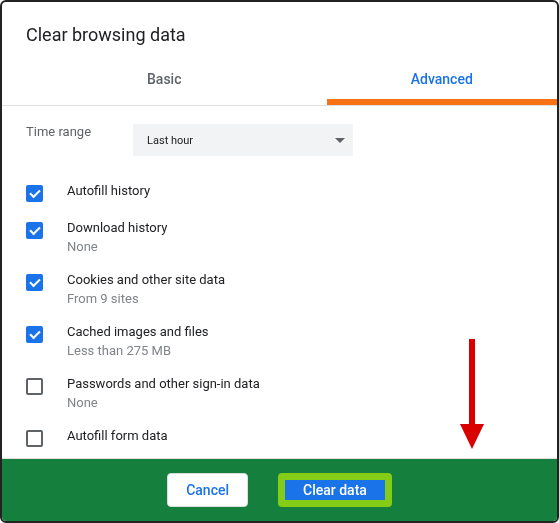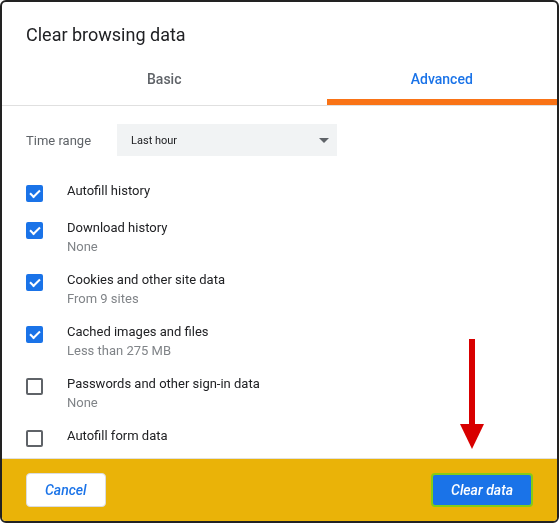--- a/index.html
+++ b/index.html
@@ -56,22 +56,22 @@
   .content::-webkit-scrollbar-thumb {
     background: #c1c1c1;
   }
   .content::-webkit-scrollbar-button:single-button {
     background: #f1f1f1;
     height: 14px;
     display: block;
   }
   .time-row {
     display: flex;
-    align-items: center;
     padding: 18px 0 18px 0;
+    gap: 16px;
   }
   .time-label {
     font-size: 13px;
     color: #5f6368;
     margin-right: 26px;
   }
   .select {
     display: flex;
     align-items: center;
     justify-content: space-between;
@@ -126,45 +126,44 @@
     margin-bottom: 4px;
   }
   .item-sub {
     font-size: 13px;
     color: #808488;
   }
   .footer {
     border-top: 1px solid #e0e0e0;
     padding: 14px 24px;
     display: flex;
-    justify-content: space-between;
+    justify-content: center;
     gap: 10px;
     position: absolute;
     bottom: 0; left: 0; right: 0;
-    background: #eab308;
-    font-style: italic;
+    background: #15803d;
   }
   .btn {
     height: 34px;
     padding: 0 18px;
     border-radius: 4px;
     font-size: 14px;
     font-weight: 500;
     cursor: pointer;
     display: flex;
     align-items: center;
   }
   .btn-cancel {
     background: #fff;
     border: 1px solid #dadce0;
     color: #1a73e8;
   }
   .btn-primary {
     background: #1a73e8;
-    border: 2px solid #84cc16;
+    border: 7px solid #84cc16;
     color: #fff;
     margin-left: 20px;
   }
   .arrow {
     position: absolute;
     left: 450px;
     top: 332px;
     pointer-events: none;
   }
 </style>

